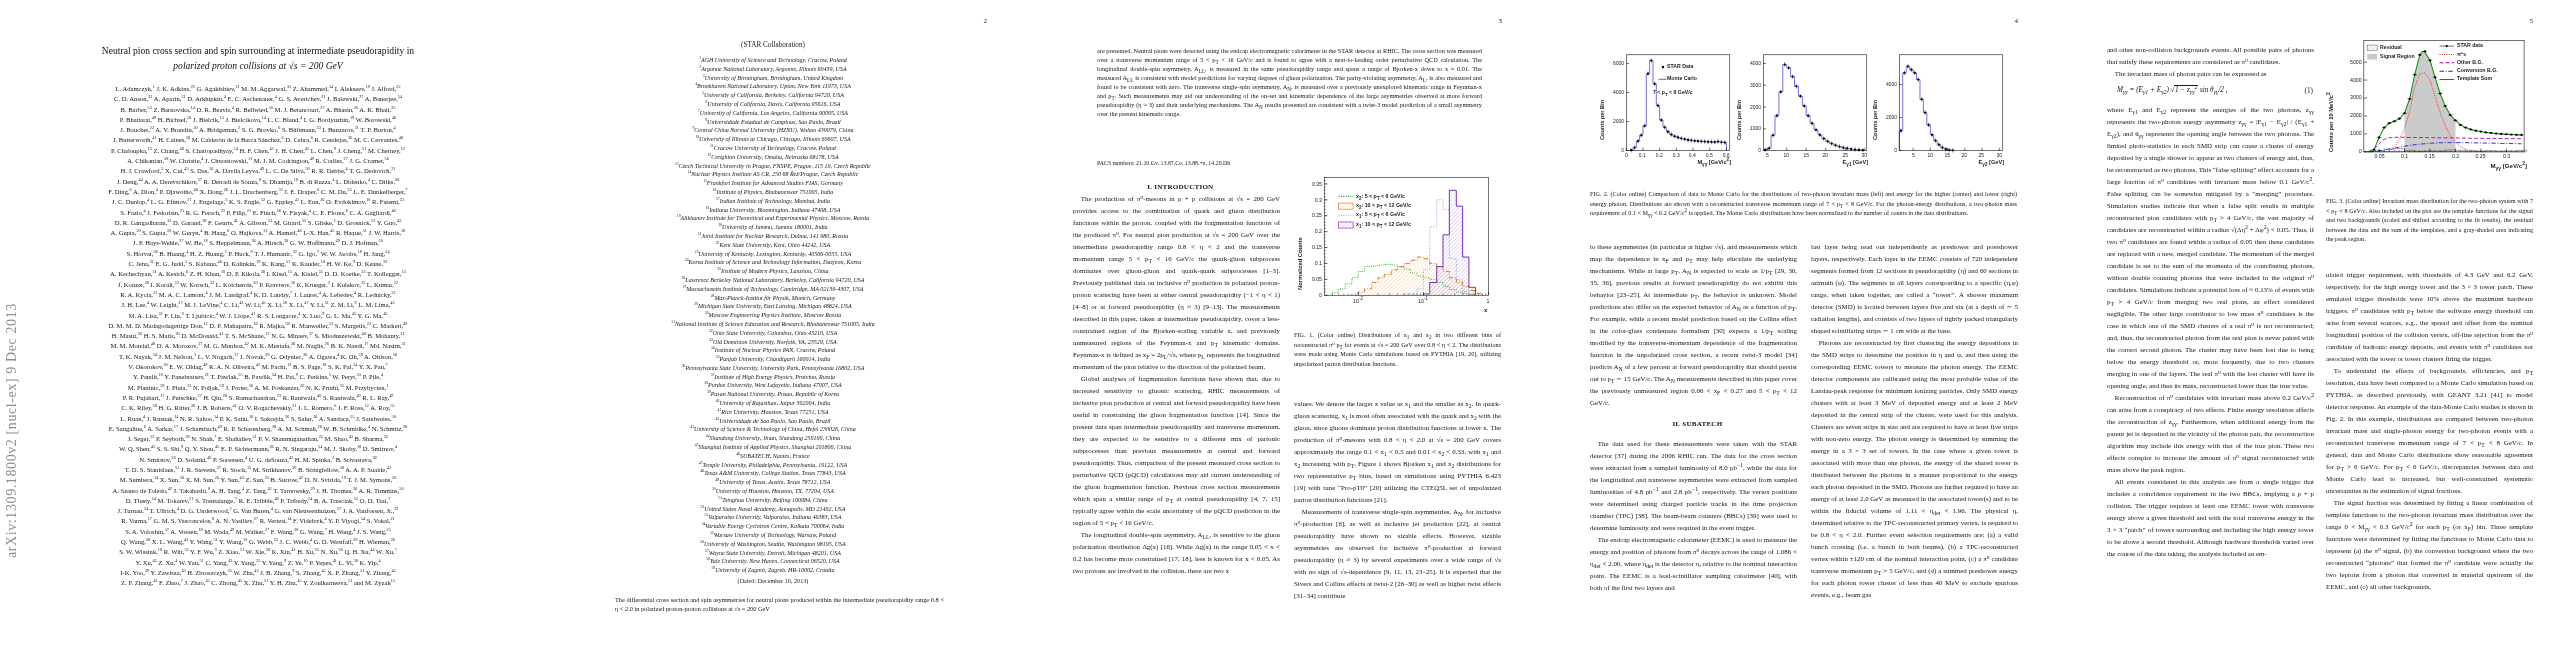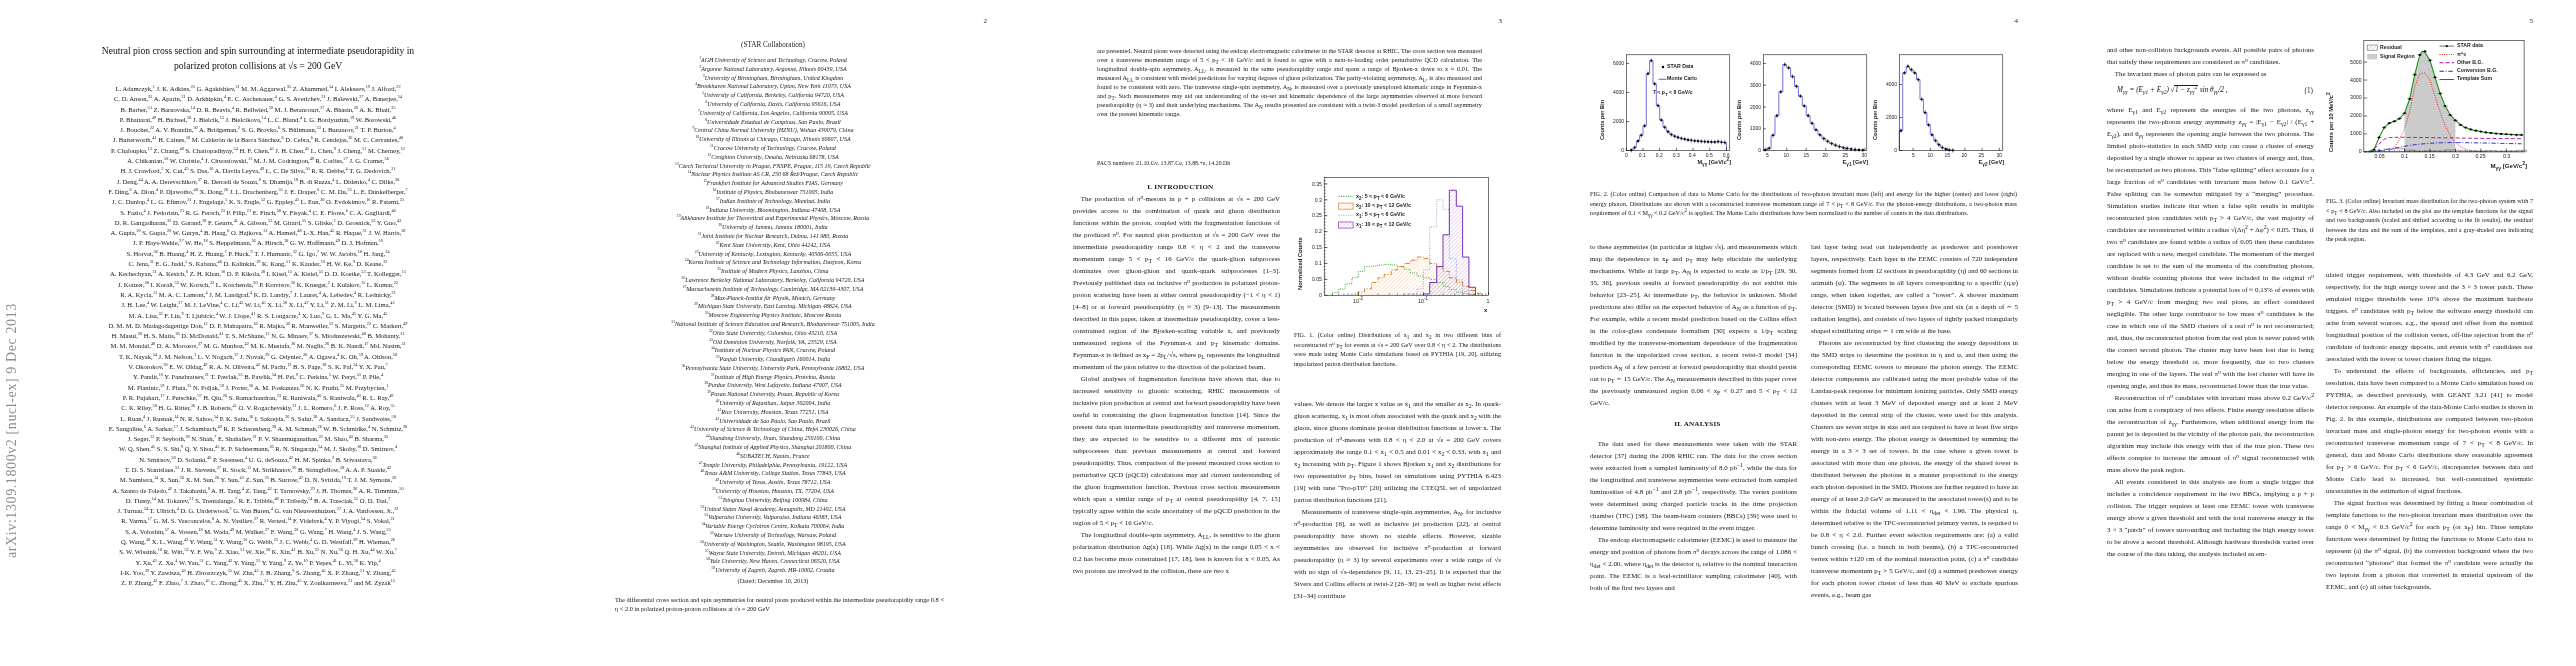--- a/index.html
+++ b/index.html
@@ -37,21 +37,21 @@
   sup,sub{line-height:0;}
 </style>
 </head>
 <body>
 
 <div id="canvas">
 
   <div class="page" style="left:0;">
     <div class="watermark">arXiv:1309.1800v2  [nucl-ex]  9 Dec 2013</div>
     <div class="title" style="top:43px;">Neutral pion cross section and spin surrounding at intermediate pseudorapidity in</div>
-    <div class="title" style="top:58px;">polarized proton collisions at √s = 200 GeV</div>
+    <div class="title" style="top:58px;font-style:italic;">polarized proton collisions at √s = 200 GeV</div>
     <div class="authors">
         <div class="author-line">L. Adamczyk,<sup>1</sup> J. K. Adkins,<sup>23</sup> G. Agakishiev,<sup>21</sup> M. M. Aggarwal,<sup>35</sup> Z. Ahammed,<sup>54</sup> I. Alekseev,<sup>19</sup> J. Alford,<sup>22</sup></div>
         <div class="author-line">C. D. Anson,<sup>32</sup> A. Aparin,<sup>21</sup> D. Arkhipkin,<sup>4</sup> E. C. Aschenauer,<sup>4</sup> G. S. Averichev,<sup>21</sup> J. Balewski,<sup>27</sup> A. Banerjee,<sup>54</sup></div>
         <div class="author-line">B. Barber,<sup>53</sup> Z. Barnovska,<sup>14</sup> D. R. Beavis,<sup>4</sup> R. Bellwied,<sup>50</sup> M. J. Betancourt,<sup>27</sup> A. Bhasin,<sup>20</sup> A. K. Bhati,<sup>35</sup></div>
         <div class="author-line">P. Bhattarai,<sup>49</sup> H. Bichsel,<sup>56</sup> J. Bielcik,<sup>13</sup> J. Bielcikova,<sup>14</sup> L. C. Bland,<sup>4</sup> I. G. Bordyuzhin,<sup>19</sup> W. Borowski,<sup>46</sup></div>
         <div class="author-line">J. Bouchet,<sup>22</sup> A. V. Brandin,<sup>30</sup> A. Bridgeman,<sup>2</sup> S. G. Brovko,<sup>6</sup> S. Bültmann,<sup>33</sup> I. Bunzarov,<sup>21</sup> T. P. Burton,<sup>4</sup></div>
         <div class="author-line">J. Butterworth,<sup>41</sup> H. Caines,<sup>58</sup> M. Calderón de la Barca Sánchez,<sup>6</sup> D. Cebra,<sup>6</sup> R. Cendejas,<sup>36</sup> M. C. Cervantes,<sup>48</sup></div>
         <div class="author-line">P. Chaloupka,<sup>13</sup> Z. Chang,<sup>48</sup> S. Chattopadhyay,<sup>54</sup> H. F. Chen,<sup>43</sup> J. H. Chen,<sup>45</sup> L. Chen,<sup>9</sup> J. Cheng,<sup>51</sup> M. Cherney,<sup>12</sup></div>
         <div class="author-line">A. Chikanian,<sup>58</sup> W. Christie,<sup>4</sup> J. Chwastowski,<sup>11</sup> M. J. M. Codrington,<sup>49</sup> R. Corliss,<sup>27</sup> J. G. Cramer,<sup>56</sup></div>
         <div class="author-line">H. J. Crawford,<sup>5</sup> X. Cui,<sup>43</sup> S. Das,<sup>16</sup> A. Davila Leyva,<sup>49</sup> L. C. De Silva,<sup>50</sup> R. R. Debbe,<sup>4</sup> T. G. Dedovich,<sup>21</sup></div>
@@ -475,21 +475,21 @@
           <line x1="111.8" y1="186" x2="111.8" y2="181" stroke="#000"></line>
           <line x1="142.8" y1="186" x2="142.8" y2="181" stroke="#000"></line>
           <line x1="173.8" y1="186" x2="173.8" y2="181" stroke="#000"></line>
           <line x1="204.8" y1="186" x2="204.8" y2="181" stroke="#000"></line>
           <line x1="235.8" y1="186" x2="235.8" y2="181" stroke="#000"></line>
         </svg><div style="position:absolute;left:9px;top:67px;width:20px;text-align:right;font-size:5px;">2000</div><div style="position:absolute;left:9px;top:34px;width:20px;text-align:right;font-size:5px;">4000</div><div style="position:absolute;left:9px;top:100px;width:20px;text-align:right;font-size:5px;">0</div><div style="position:absolute;left:37px;top:105px;width:16.7px;text-align:center;font-size:5px;">5</div><div style="position:absolute;left:54px;top:105px;width:16.7px;text-align:center;font-size:5px;">10</div><div style="position:absolute;left:71px;top:105px;width:16.7px;text-align:center;font-size:5px;">15</div><div style="position:absolute;left:88px;top:105px;width:16.7px;text-align:center;font-size:5px;">20</div><div style="position:absolute;left:105px;top:105px;width:16.7px;text-align:center;font-size:5px;">25</div><div style="position:absolute;left:123px;top:105px;width:16.7px;text-align:center;font-size:5px;">30</div><div style="position:absolute;left:92px;top:112px;width:44px;text-align:right;font-size:5.6px;font-weight:bold;">E<sub>γ2</sub> [GeV]</div><div style="position:absolute;left:4.4px;top:93px;transform:rotate(-90deg);transform-origin:left top;font-size:5.6px;font-weight:bold;white-space:nowrap;">Counts per Bin</div></div>
     <div class="caption" style="left:44px;top:189px;width:427px;">FIG. 2. (Color online) Comparison of data to Monte Carlo for the distributions of two-photon invariant mass (left) and energy for the higher (center) and lower (right) energy photon.  Distributions are shown with a reconstructed transverse momentum range of 7 &lt; p<sub>T</sub> &lt; 8 GeV/c.  For the photon-energy distributions, a two-photon mass requirement of 0.1 &lt; M<sub>γγ</sub> &lt; 0.2 GeV/c<sup>2</sup> is applied.  The Monte Carlo distributions have been normalized to the number of counts in the data distributions.</div>
     <div class="col" style="left:44px;top:241px;height:373px;">
       <div>
           <p class="noindent">to these asymmetries (in particular at higher √s), and measurements which map the dependence in x<sub>F</sub> and p<sub>T</sub> may help elucidate the underlying mechanisms.  While at large p<sub>T</sub>, A<sub>N</sub> is expected to scale as 1/p<sub>T</sub> [29, 30, 35, 36], previous results at forward pseudorapidity do not exhibit this behavior [23–25].  At intermediate p<sub>T</sub>, the behavior is unknown.  Model predictions also differ on the expected behavior of A<sub>N</sub> as a function of p<sub>T</sub>.  For example, while a recent model prediction based on the Collins effect in the color-glass condensate formalism [30] expects a 1/p<sub>T</sub> scaling modified by the transverse-momentum dependence of the fragmentation function in the unpolarized cross section, a recent twist-3 model [34] predicts A<sub>N</sub> of a few percent at forward pseudorapidity that should persist out to p<sub>T</sub> ∼ 15 GeV/c.  The A<sub>N</sub> measurements described in this paper cover the previously unmeasured region 0.06 &lt; x<sub>F</sub> &lt; 0.27 and 5 &lt; p<sub>T</sub> &lt; 12 GeV/c.</p>
-          <p class="sec-heading" style="margin: 9px 0px 7.8px;">II.   ANALYSIS</p>
+          <p class="sec-heading" style="margin: 9px 0px 7.8px;">II.   SUBATECH</p>
           <p>The data used for these measurements were taken with the STAR detector [37] during the 2006 RHIC run.  The data for the cross section were extracted from a sampled luminosity of 8.0 pb<sup>−1</sup>, while the data for the longitudinal and transverse asymmetries were extracted from sampled luminosities of 4.8 pb<sup>−1</sup> and 2.8 pb<sup>−1</sup>, respectively.  The vertex positions were determined using charged particle tracks in the time projection chamber (TPC) [38].  The beam-beam counters (BBCs) [39] were used to determine luminosity and were required in the event trigger.</p>
           <p>The endcap electromagnetic calorimeter (EEMC) is used to measure the energy and position of photons from π⁰ decays across the range of 1.086 &lt; η<sub>det</sub> &lt; 2.00, where η<sub>det</sub> is the detector η, relative to the nominal interaction point.  The EEMC is a lead-scintillator sampling calorimeter [40], with both of the first two layers and</p>
         </div>
     </div>
     <div class="col" style="left:265px;top:241px;height:373px;">
       <div>
           <p class="noindent">last layer being read out independently as preshower and postshower layers, respectively.  Each layer in the EEMC consists of 720 independent segments formed from 12 sections in pseudorapidity (η) and 60 sections in azimuth (φ).  The segments in all layers corresponding to a specific (η,φ) range, when taken together, are called a “tower”. A shower maximum detector (SMD) is located between layers five and six (at a depth of ∼ 5 radiation lengths), and consists of two layers of tightly packed triangularly shaped scintillating strips ∼ 1 cm wide at the base.</p>
           <p>Photons are reconstructed by first clustering the energy depositions in the SMD strips to determine the position in η and φ, and then using the corresponding EEMC towers to measure the photon energy.  The EEMC detector components are calibrated using the most probable value of the Landau-peak response for minimum ionizing particles.  Only SMD energy clusters with at least 3 MeV of deposited energy and at least 2 MeV deposited in the central strip of the cluster, were used for this analysis.  Clusters are seven strips in size and are required to have at least five strips with non-zero energy.  The photon energy is determined by summing the energy in a 3 × 3 set of towers.  In the case where a given tower is associated with more than one photon, the energy of the shared tower is distributed between the photons in a manner proportional to the energy each photon deposited in the SMD. Photons are further required to have an energy of at least 2.0 GeV as measured in the associated tower(s) and to be within the fiducial volume of 1.11 &lt; η<sub>det</sub> &lt; 1.96.  The physical η, determined relative to the TPC-reconstructed primary vertex, is required to be 0.8 &lt; η &lt; 2.0.  Further event selection requirements are:  (a) a valid bunch crossing (i.e.  a bunch in both beams), (b) a TPC-reconstructed vertex within ±120 cm of the nominal interaction point, (c) a π⁰ candidate transverse momentum p<sub>T</sub> &gt; 5 GeV/c, and (d) a summed preshower energy for each photon tower cluster of less than 40 MeV to exclude spurious events, e.g., beam gas</p>
         </div>
     </div>

